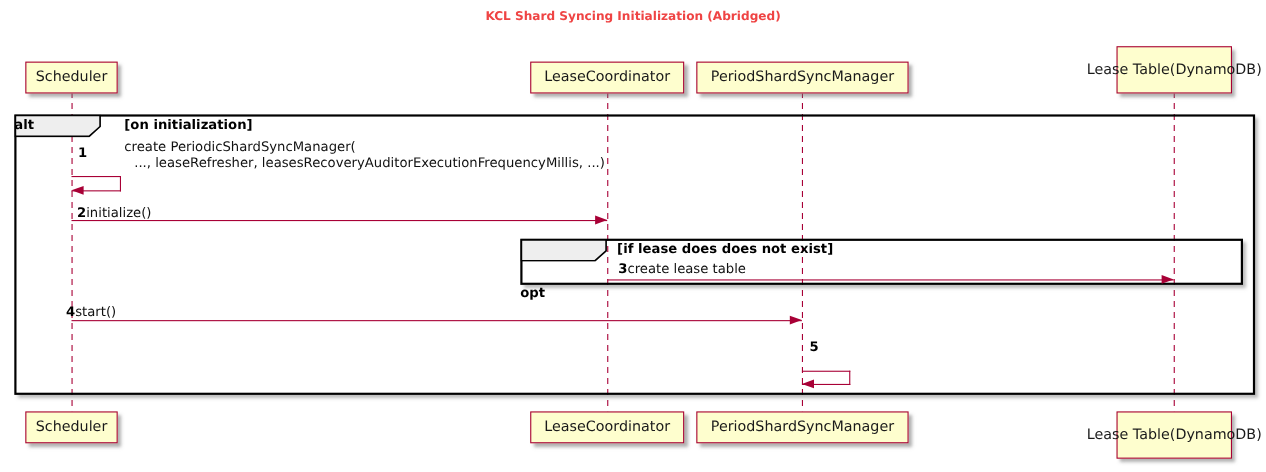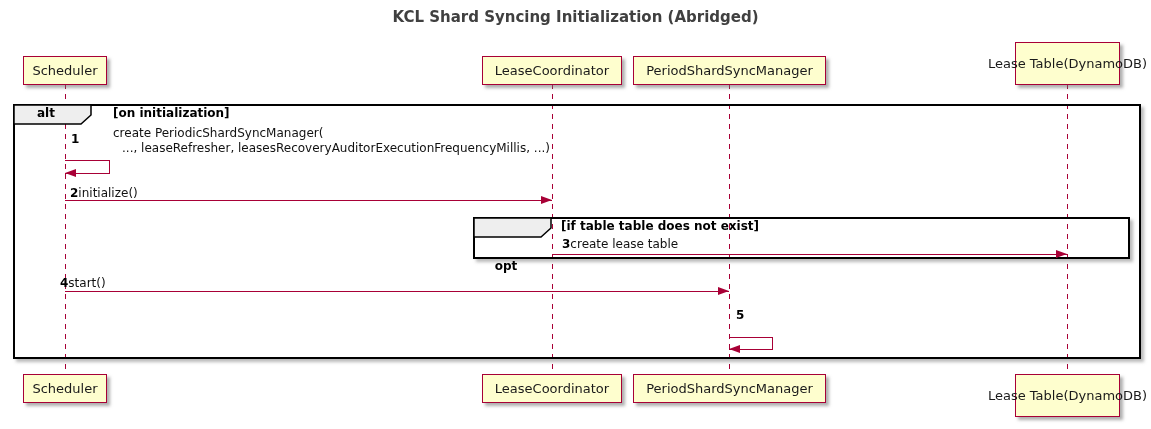--- a/index.html
+++ b/index.html
@@ -9,23 +9,23 @@
     height: 429px;
     background: #fff;
     font-family: "DejaVu Sans", "Liberation Sans", sans-serif;
     color: #111;
     overflow: hidden;
   }
   .title {
     position: absolute;
     top: 8px; left: 0; width: 1151px;
     text-align: center;
-    font-size: 15px;
+    font-size: 11px;
     font-weight: bold;
-    color: #404040;
+    color: #ef4444;
   }
   .participant {
     position: absolute;
     background: var(--participant-fill, #FEFECE);
     border: 1.5px solid var(--participant-border, #A80036);
     box-shadow: 3px 3px 3px rgba(110,110,110,0.55);
     box-sizing: border-box;
     display: flex;
     align-items: center;
     justify-content: center;
@@ -49,21 +49,21 @@
     box-shadow: 3px 3px 3px rgba(120,120,120,0.5);
     box-sizing: border-box;
     background: transparent;
   }
   .frame-label-svg { position: absolute; }
   .frame-keyword {
     position: absolute;
     font-size: 12px;
     font-weight: bold;
     color: #000;
-    text-align: center;
+    text-align: left;
   }
   .frame-condition {
     position: absolute;
     font-size: 12px;
     font-weight: bold;
     color: #000;
     white-space: nowrap;
   }
   .msg-label {
     position: absolute;
@@ -161,21 +161,21 @@
     <span class="msg-num">2</span><span class="msg-text">initialize()</span>
   </div>
   <div class="arrow-line" style="left:65px; top:200px; width:487px;"></div>
   <div class="arrowhead-right" style="left:541px; top:196px;"></div>
 
   <div class="frame" style="left:473px; top:217px; width:657px; height:42px;"></div>
   <svg class="frame-label-svg" style="left:473px; top:217px;" width="82" height="21">
     <polygon points="1,1 78,1 78,11 68,20 1,20" fill="#EEEEEE" stroke="#000000" stroke-width="1.5"></polygon>
   </svg>
   <div class="frame-keyword" style="left:473px; top:219px; width:66px;margin-top:40px;">opt</div>
-  <div class="frame-condition" style="left:561px; top:219px;">[if table table does not exist]</div>
+  <div class="frame-condition" style="left:561px; top:219px;">[if lease does does not exist]</div>
 
   <div class="msg-label" style="left:562px; top:237px;">
     <span class="msg-num">3</span><span class="msg-text">create lease table</span>
   </div>
   <div class="arrow-line" style="left:552px; top:253.5px; width:515px;"></div>
   <div class="arrowhead-right" style="left:1056px; top:249.5px;"></div>
 
   <div class="msg-label" style="left:60px; top:276px;">
     <span class="msg-num">4</span><span class="msg-text">start()</span>
   </div>

